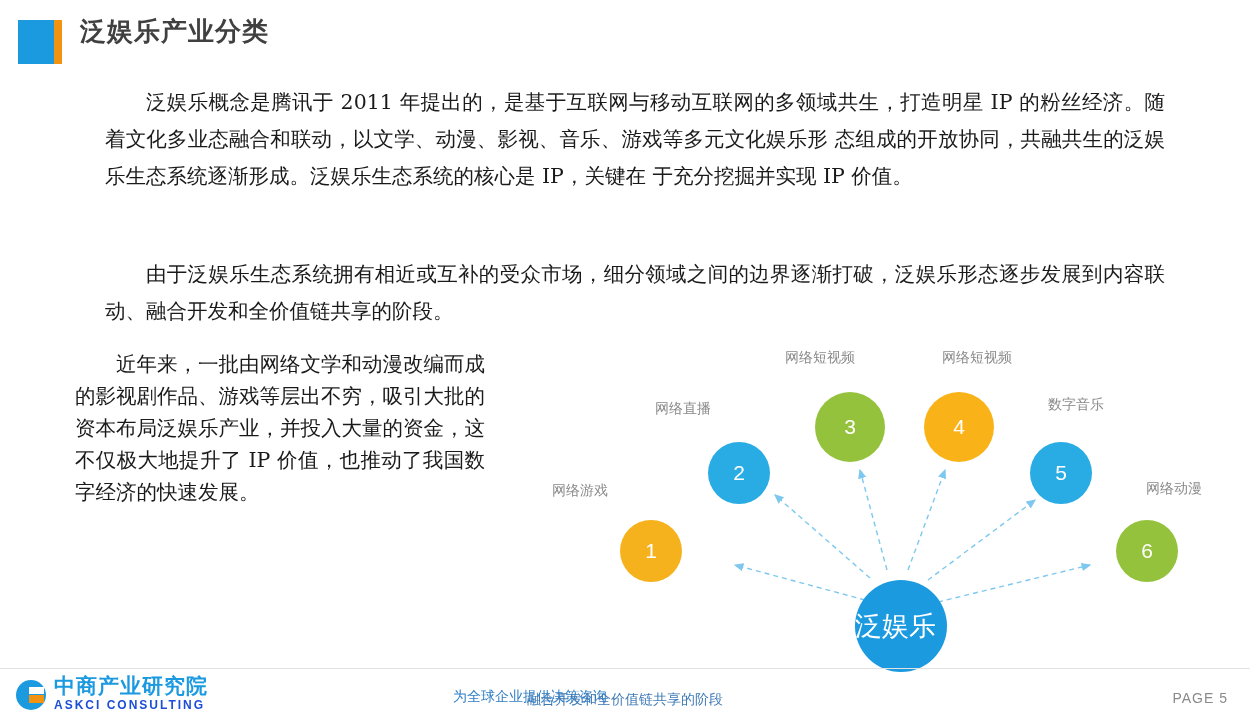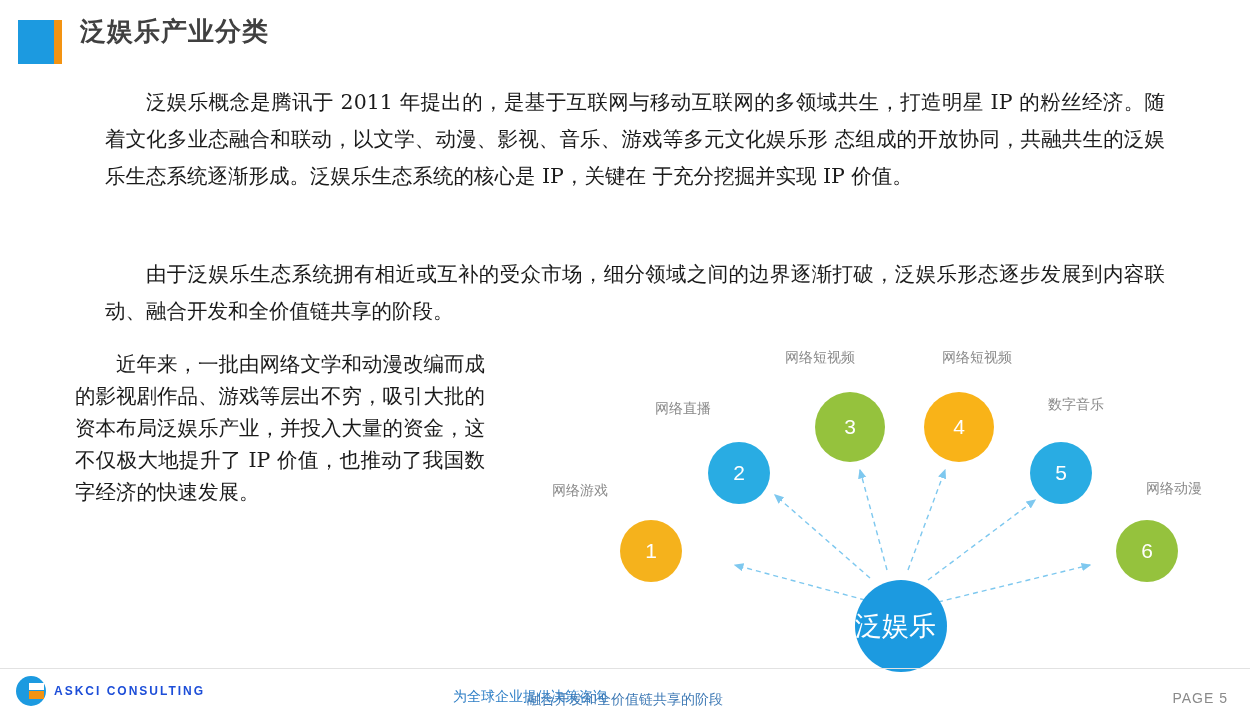--- a/index.html
+++ b/index.html
@@ -144,20 +144,21 @@
   <div class="hub" style="left:325px;top:250px;width:92px;height:92px;background:#1c9ae0;">
     <span>泛娱乐</span>
   </div>
 </div>
 
 <div class="footer-line"></div>
 
 <div class="logo-wrap">
   <div class="logo-mark"></div>
   <div>
+    <div class="logo-cn">中商产业研究院</div>
     <div class="logo-en">ASKCI CONSULTING</div>
   </div>
 </div>
 
 <div class="footer-center">
   <span>为全球企业提供决策咨询</span>
   <span class="l2">融合开发和全价值链共享的阶段</span>
 </div>
 
 <div class="page-num">PAGE  5</div>

